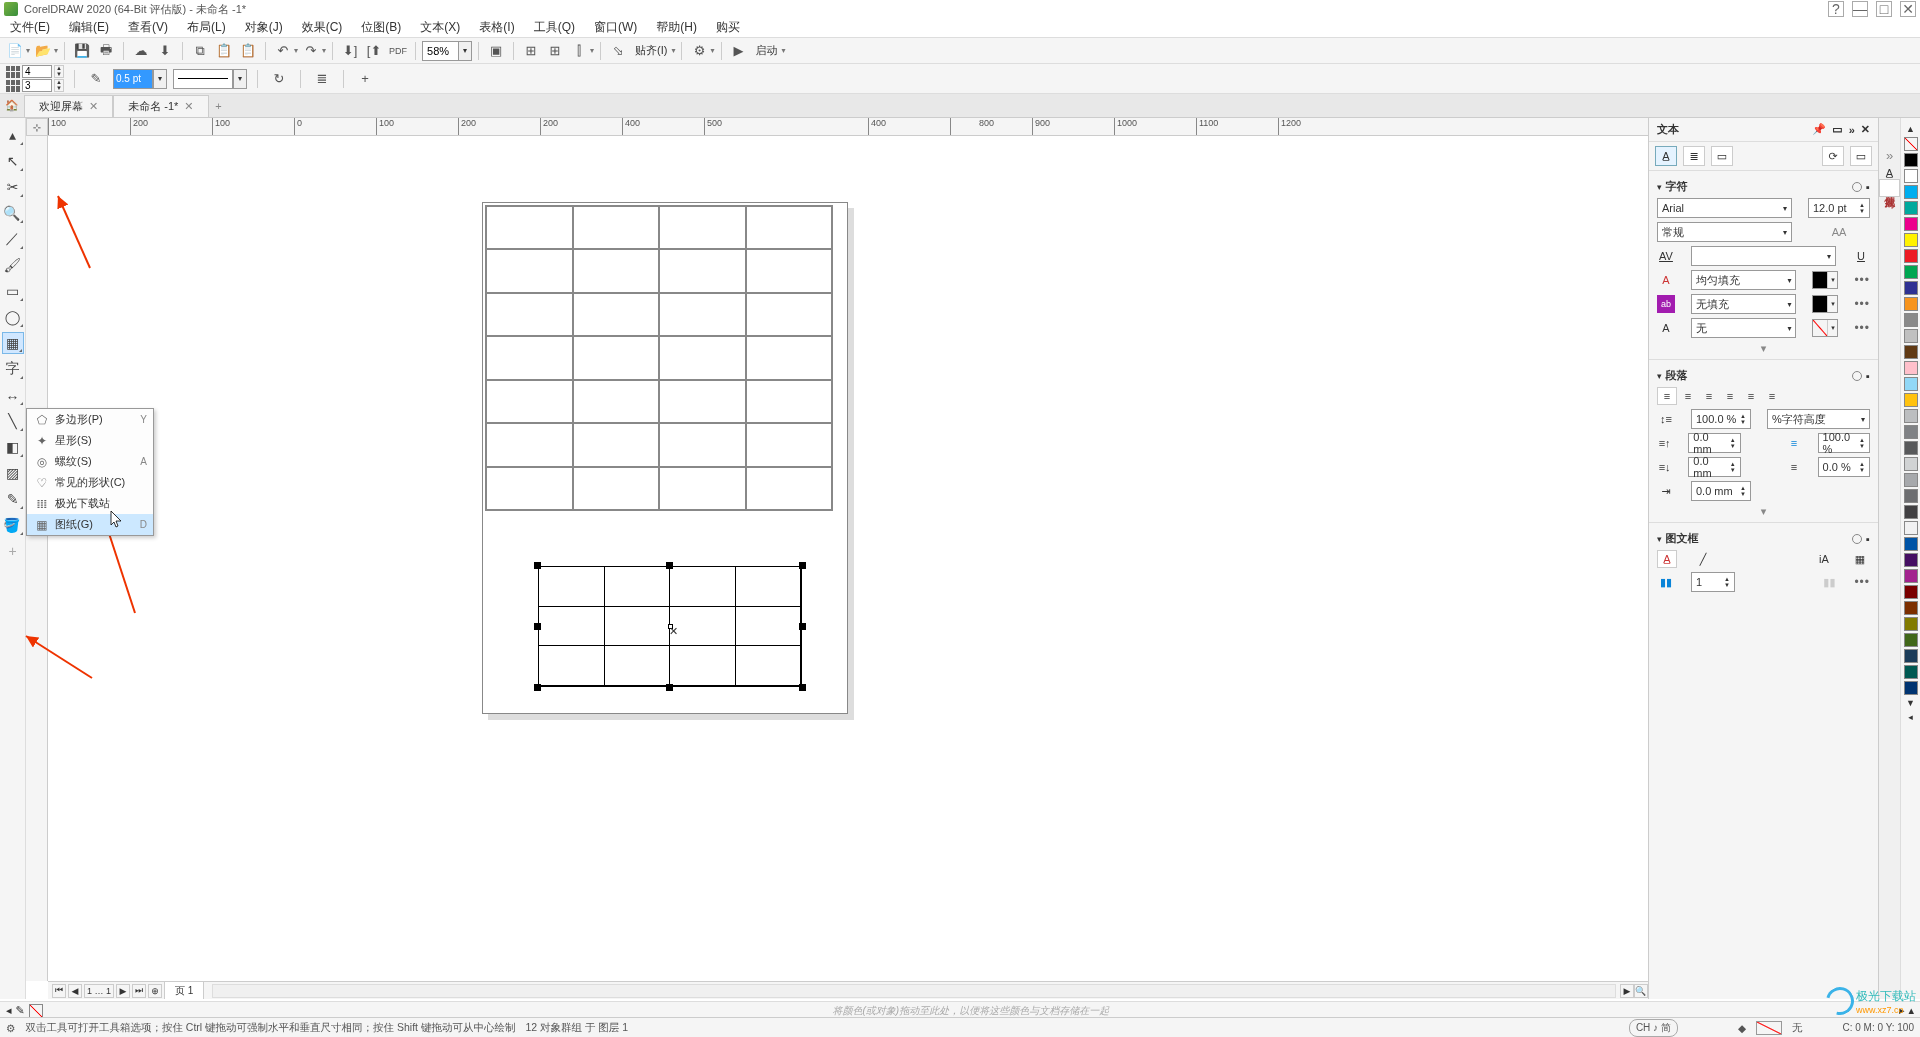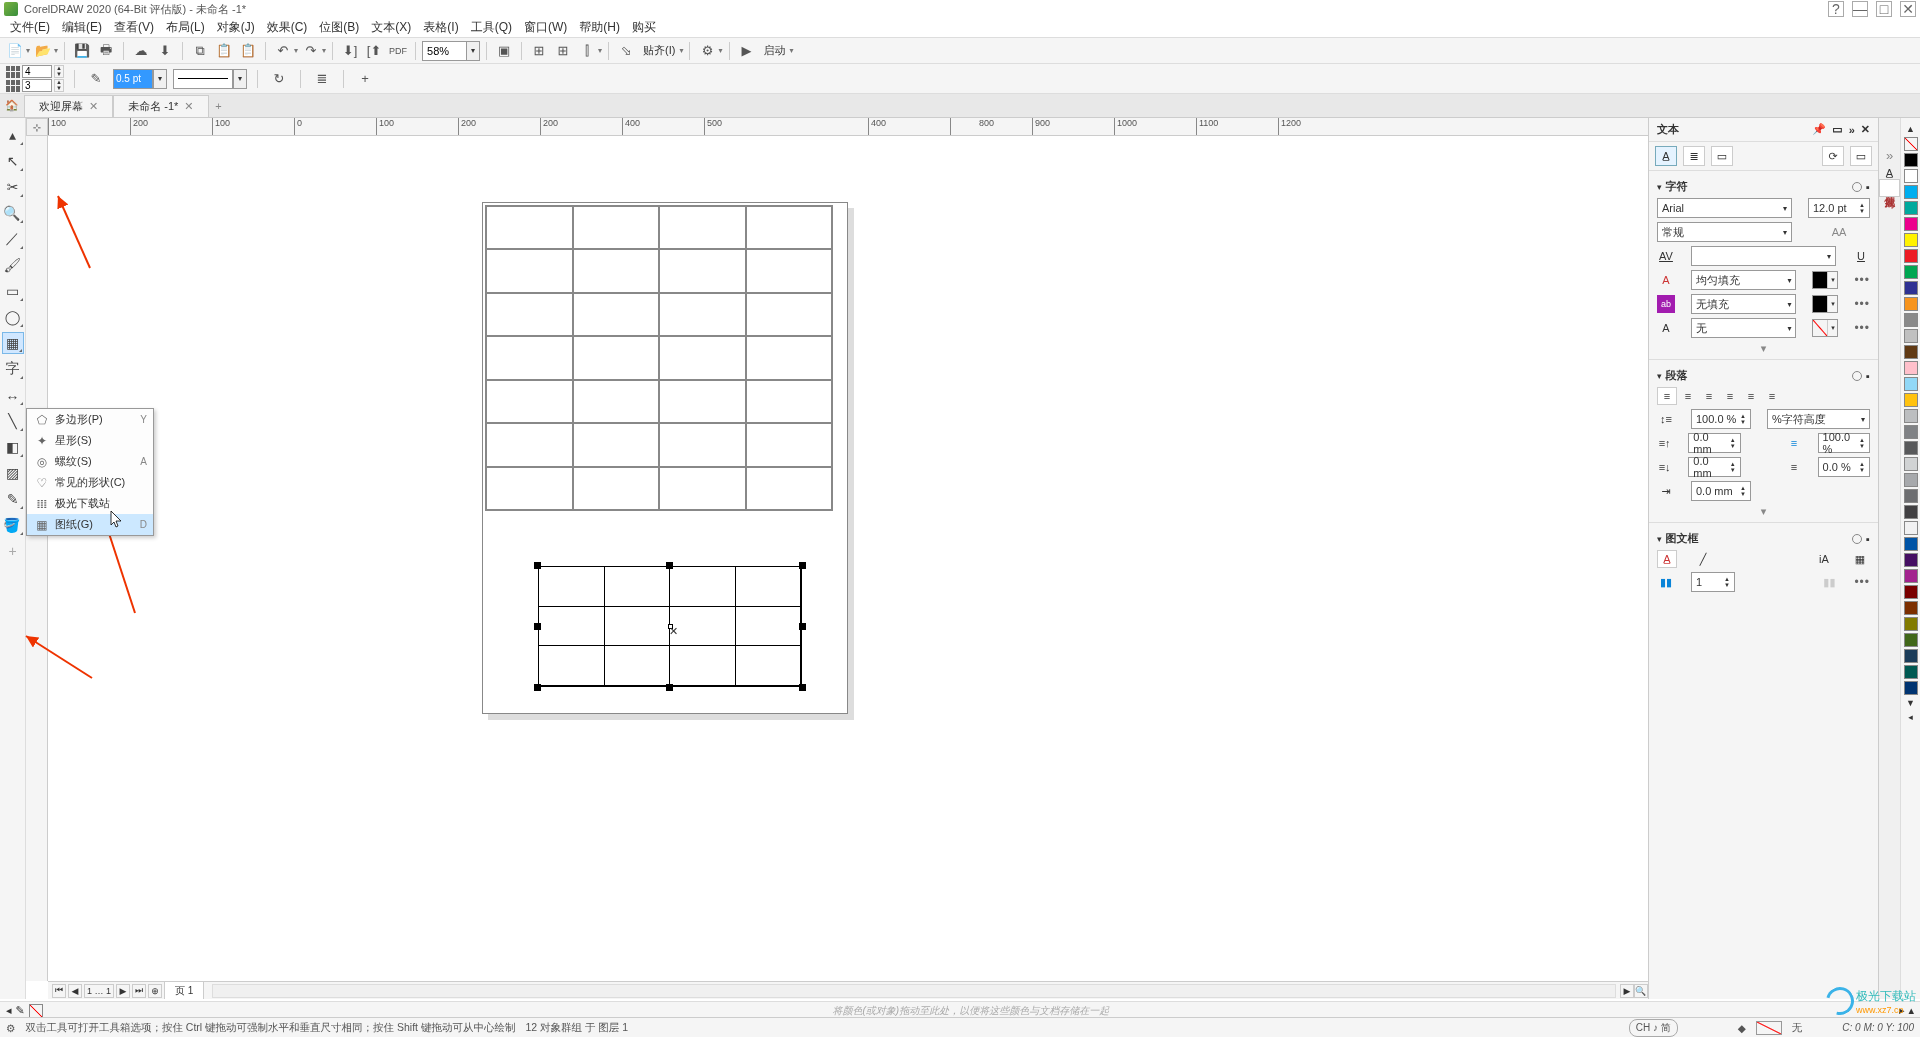--- a/index.html
+++ b/index.html
@@ -7,21 +7,21 @@
 
 
 .titlebar { height: 18px; background: #fff; display: flex; align-items: center; padding: 0 4px; }
 .titlebar .logo { width: 14px; height: 14px; background: linear-gradient(135deg, #7cb342, #388e3c); border-radius: 2px; margin-right: 6px; }
 .titlebar .title { font-size: 11px; color: #555; }
 .titlebar .spacer { flex: 1; }
 .titlebar .win-btns { display: flex; gap: 8px; }
 .titlebar .win-btn { width: 16px; height: 16px; display: flex; align-items: center; justify-content: center; cursor: pointer; font-size: 14px; color: #666; border: 1px solid #aaa; }
 
 
-.menubar { height: 20px; display: flex; align-items: center; padding: 0 4px; gap: 0; border-bottom: 1px solid #ddd; }
+.menubar { height: 20px; display: flex; align-items: center; padding: 0 4px; gap: 7px; border-bottom: 1px solid #ddd; }
 .menu-item { padding: 2px 6px; cursor: pointer; font-size: 12px; color: #333; }
 
 
 .toolbar { height: 26px; display: flex; align-items: center; padding: 0 4px; gap: 2px; border-bottom: 1px solid #ddd; background: #f5f5f5; }
 .tb-btn { width: 22px; height: 22px; display: flex; align-items: center; justify-content: center; cursor: pointer; border-radius: 2px; font-size: 13px; color: #555; }
 .tb-sep { width: 1px; height: 18px; background: #ccc; margin: 0 4px; }
 .tb-drop { font-size: 8px; color: #777; margin-left: -2px; }
 .tb-input { height: 20px; border: 1px solid #999; padding: 0 4px; background: #fff; font-size: 11px; }
 .tb-combo { display: flex; align-items: center; }
 .tb-combo .tb-input { border-right: none; }
@@ -127,21 +127,21 @@
 .vpalette .sw { width:14px; height:14px; margin:1px 0; border:1px solid #888; }
 .vpalette .nav { font-size:9px; height:14px; display:flex; align-items:center; justify-content:center; }
 
 
 .side-tab { width: 22px; background:#f0f0f0; border-left:1px solid #ccc; display:flex; flex-direction:column; align-items:center; padding-top:30px; }
 .side-tab-label { writing-mode: vertical-rl; font-size:11px; padding:8px 2px; color:#a33; border:1px solid #ccc; background:#fff; }
 
 
 .statusbar { position: absolute; bottom: 0; left: 0; right: 0; height: 20px; background: #f5f5f5; border-top: 1px solid #ccc; display: flex; align-items: center; padding: 0 6px; font-size: 10.5px; color: #555; gap: 10px; }
 .statusbar .spacer { flex:1; }
-.statusbar .coord { font-size:10px;font-style:italic; }
+.statusbar .coord { font-size:10px; }
 .status-swatch { width:26px; height:14px; border:1px solid #999; position:relative; }
 .status-swatch.none::after { content:""; position:absolute; top:0; left:0; right:0; bottom:0; background: linear-gradient(to top right, transparent 45%, red 50%, transparent 55%); }
 .ime-badge { border:1px solid #aaa; border-radius:8px; padding:1px 6px; font-size:10px; }
 
 
 .watermark { position:absolute; right:4px; bottom:22px; display:flex; align-items:center; gap:2px; font-size:11px; z-index:5; }
 .watermark .g { width:28px; height:28px; border:3px solid #3bb3e8; border-left-color:transparent; border-radius:50%; transform:rotate(-30deg); }
 .watermark .txt .t1 { color:#3bb; font-size:12px; }
 .watermark .txt .t2 { color:#ff9800; font-size:9px; }
 
@@ -200,21 +200,21 @@
   <div class="tb-btn">↶</div>
     <span class="tb-drop">▾</span>
   <div class="tb-btn">↷</div>
     <span class="tb-drop">▾</span>
   <div class="tb-sep"></div>
   <div class="tb-btn">⬇]</div>
   <div class="tb-btn">[⬆</div>
   <div class="tb-btn" style="font-size:9px;">PDF</div>
   <div class="tb-sep"></div>
   <div class="tb-combo">
-    <input class="tb-input" style="width: 44px;" value="58%">
+    <input class="tb-input" style="width: 36px;" value="58%">
     <div class="arrow">▾</div>
   </div>
   <div class="tb-sep"></div>
   <div class="tb-btn">▣</div>
   <div class="tb-sep"></div>
   <div class="tb-btn">⊞</div>
   <div class="tb-btn">⊞</div>
   <div class="tb-btn">⫿</div>
     <span class="tb-drop">▾</span>
   <div class="tb-sep"></div>

